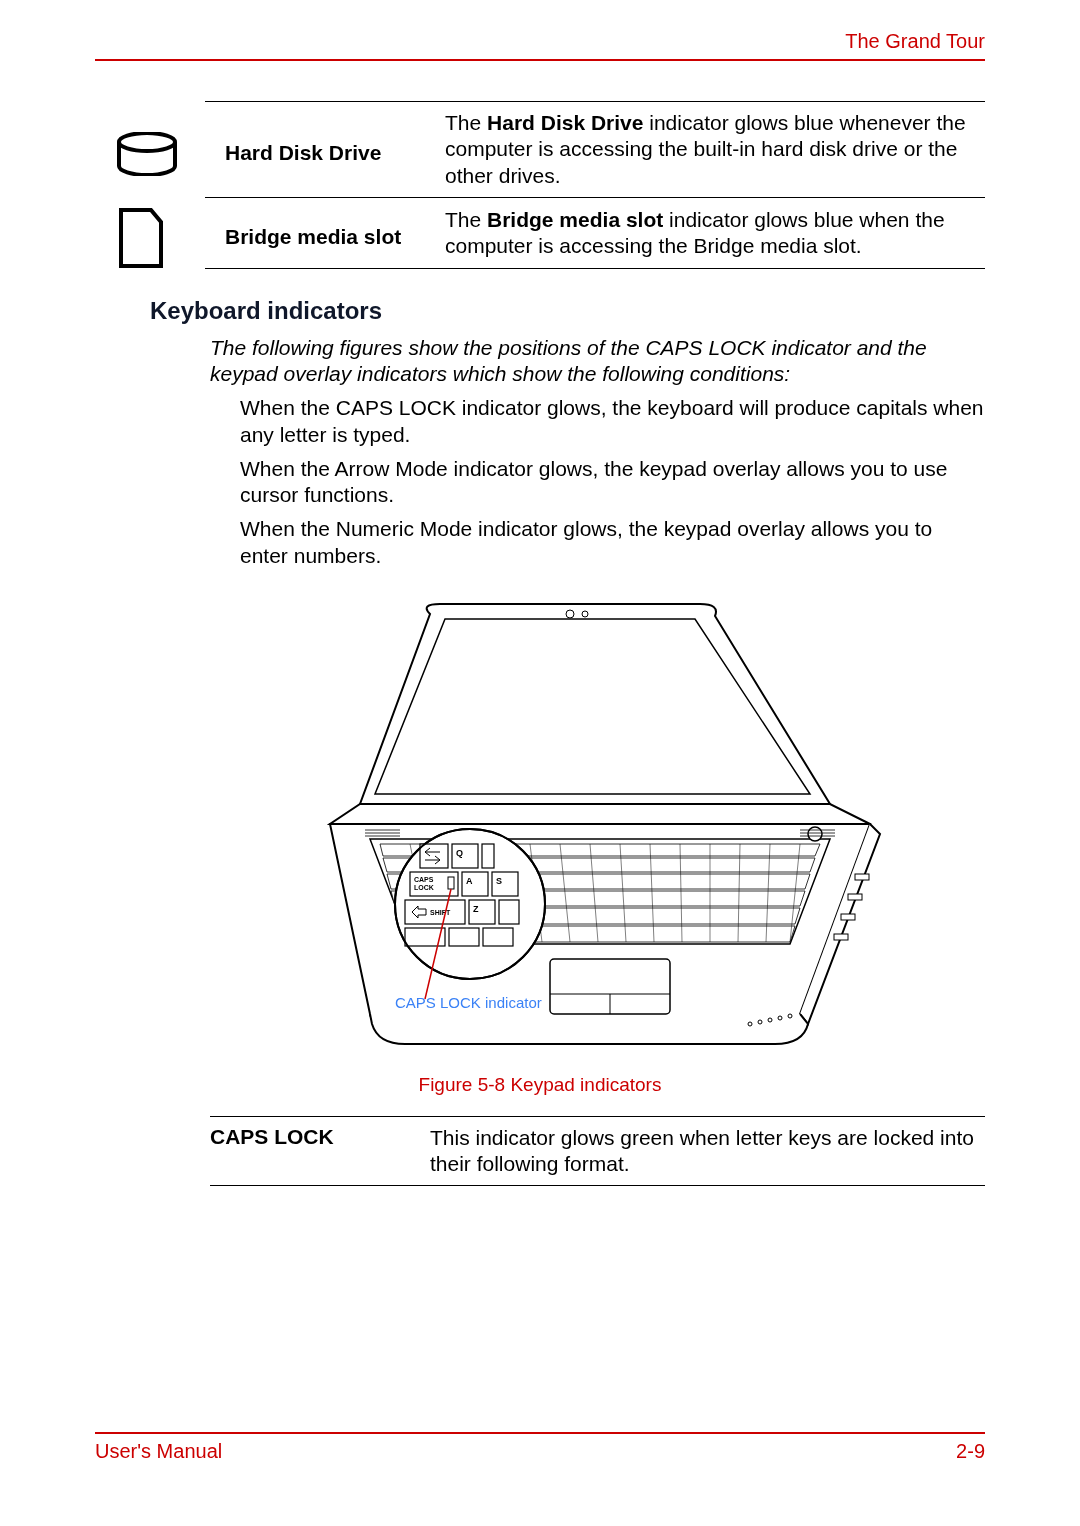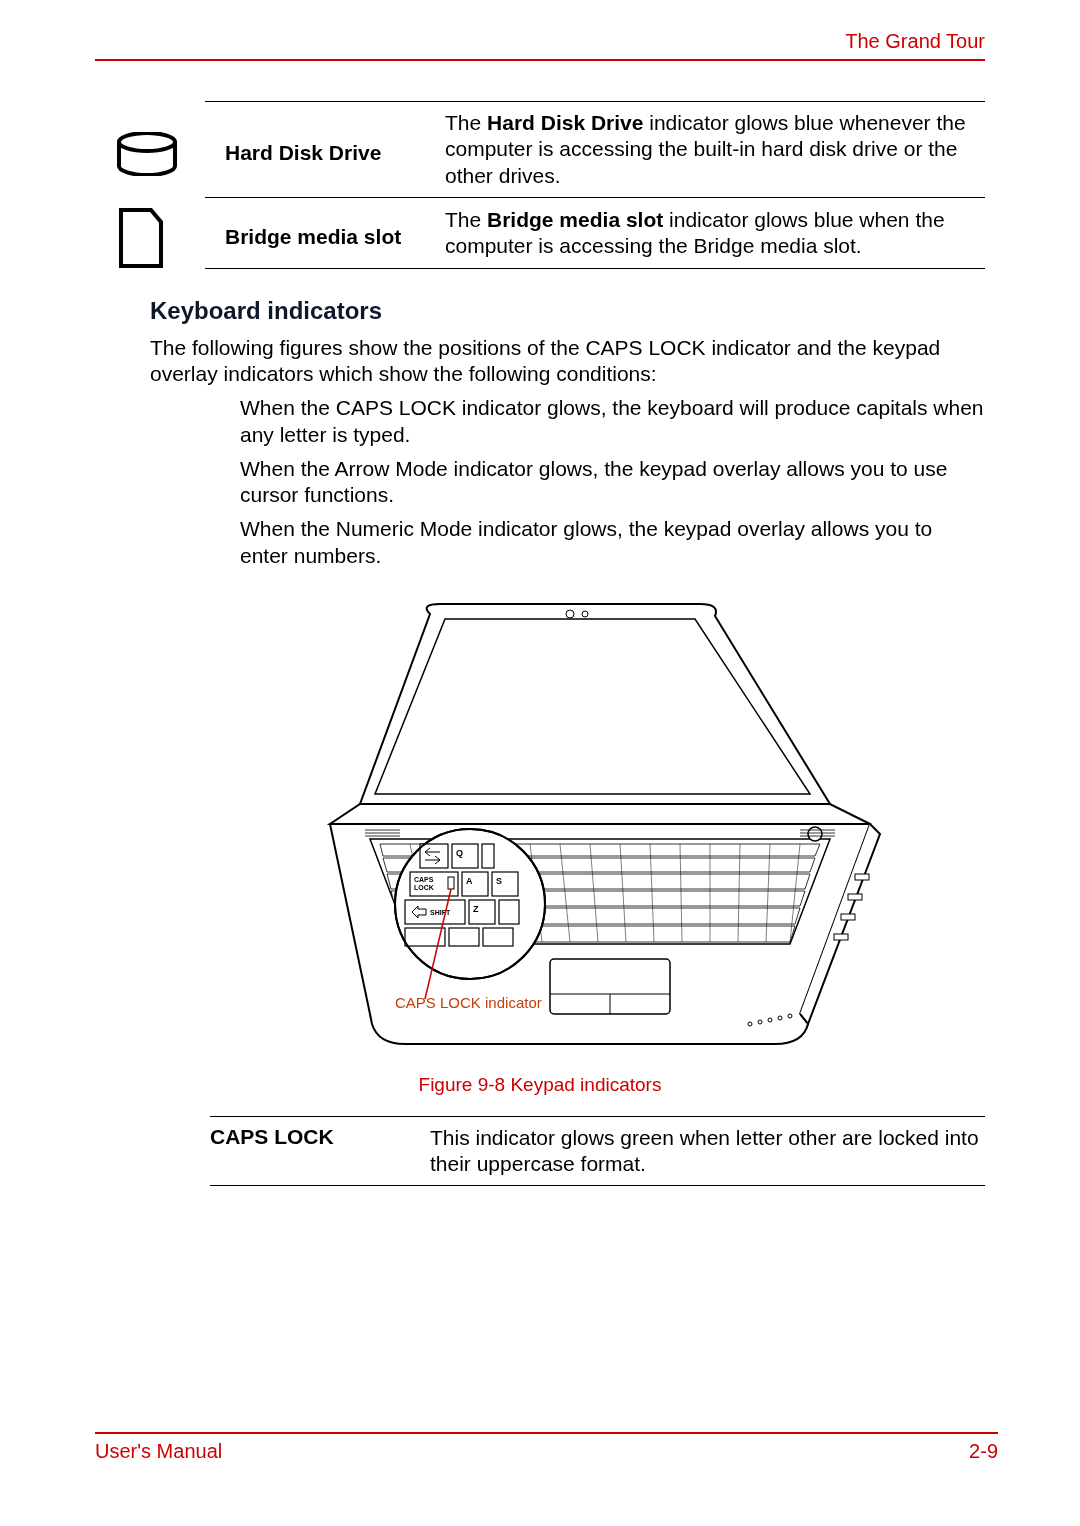--- a/index.html
+++ b/index.html
@@ -62,42 +62,43 @@
     color: #0f172a;
     font-weight: bold;
     font-size: 24px;
     margin-top: 28px;
     margin-bottom: 10px;
     margin-left: 55px;
   }
   .body-text {
     font-size: 21px;
     line-height: 1.25;
-    margin-left: 55px;
+    margin-left: 115px;
     margin-right: 0;
     margin-bottom: 8px;
+    font-style: italic;
   }
   .body-text-indent {
     font-size: 21px;
     line-height: 1.25;
     margin-left: 145px;
     margin-right: 0;
     margin-bottom: 8px;
   }
   .figure-area {
     margin-top: 25px;
     margin-left: 115px;
     position: relative;
     height: 480px;
   }
   .caps-label {
     position: absolute;
     left: 185px;
     top: 400px;
-    color: #c2410c;
+    color: #3b82f6;
     font-size: 15px;
   }
   .figure-caption {
     text-align: center;
     color: #cc0000;
     font-size: 19px;
     margin-top: 0px;
     margin-bottom: 20px;
   }
   .caps-table-row {
@@ -118,21 +119,21 @@
     padding-top: 8px;
     padding-bottom: 8px;
   }
   .row-border2 {
     border-top: 1px solid #000;
     margin-left: 115px;
   }
   .footer {
     position: absolute;
     left: 95px;
-    right: 82px;
+    right: 95px;
     bottom: 40px;
   }
   .footer-row {
     display: flex;
     justify-content: space-between;
     color: #cc0000;
     font-size: 20px;
     margin-top: 6px;
   }
   svg { display: block; }
@@ -300,26 +301,26 @@
       </g>
 
       <circle cx="200" cy="310" r="75" fill="none" stroke="#000" stroke-width="2"></circle>
 
       <line x1="181" y1="295" x2="155" y2="405" stroke="#cc0000" stroke-width="1.5"></line>
     </svg>
 
     <div class="caps-label">CAPS LOCK indicator</div>
   </div>
 
-  <div class="figure-caption">Figure 9-8 Keypad indicators</div>
+  <div class="figure-caption">Figure 5-8 Keypad indicators</div>
 
   <div class="row-border2"></div>
   <div class="caps-table-row">
     <div class="caps-table-label">CAPS LOCK</div>
-    <div class="caps-table-desc">This indicator glows green when letter other are locked into their uppercase format.</div>
+    <div class="caps-table-desc">This indicator glows green when letter keys are locked into their following format.</div>
   </div>
   <div class="row-border2"></div>
 
   <div class="footer">
     <hr class="hr-red">
     <div class="footer-row">
       <span>User's Manual</span>
       <span>2-9</span>
     </div>
   </div>

